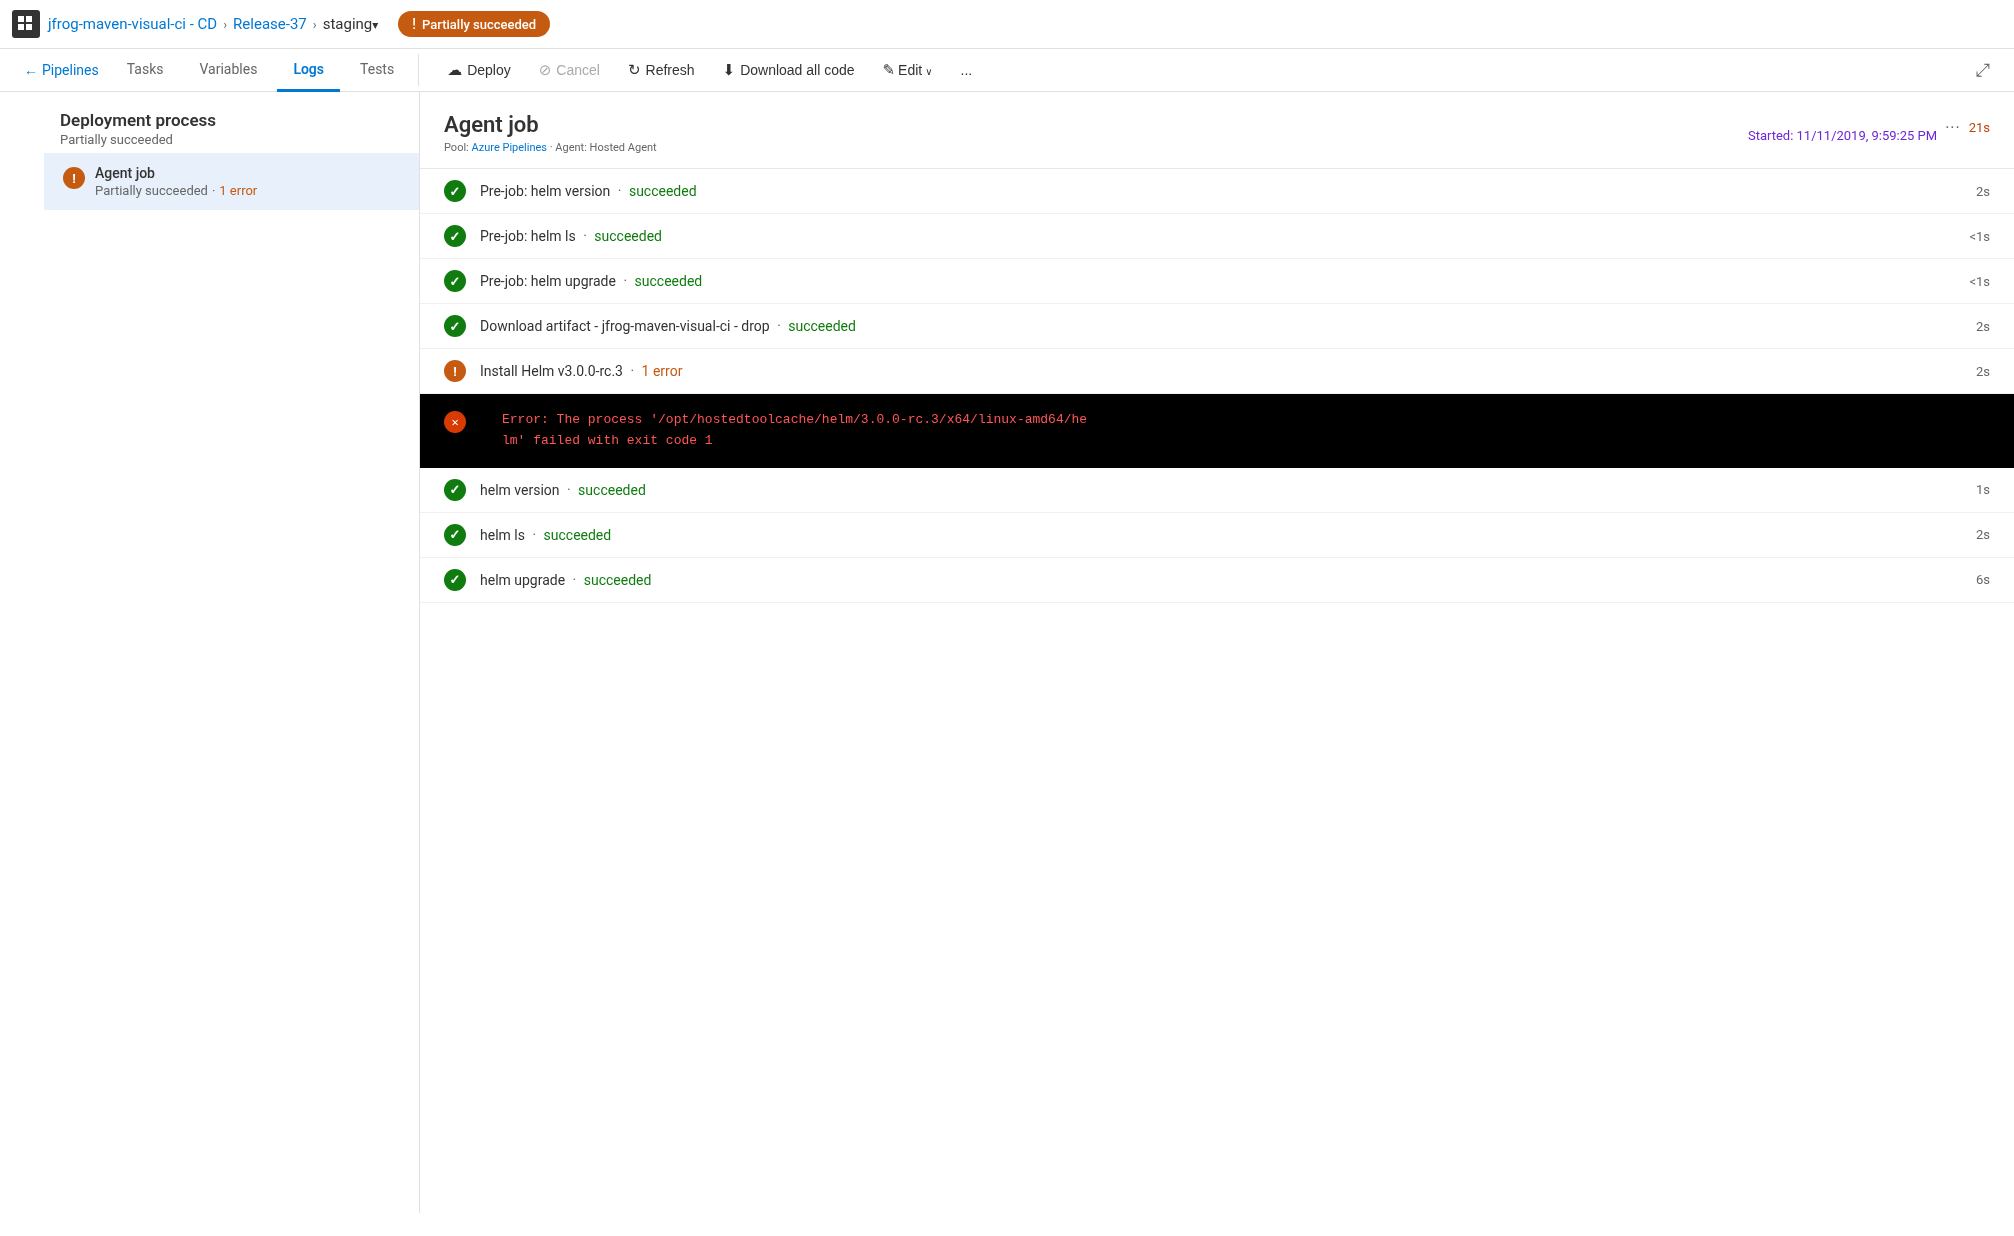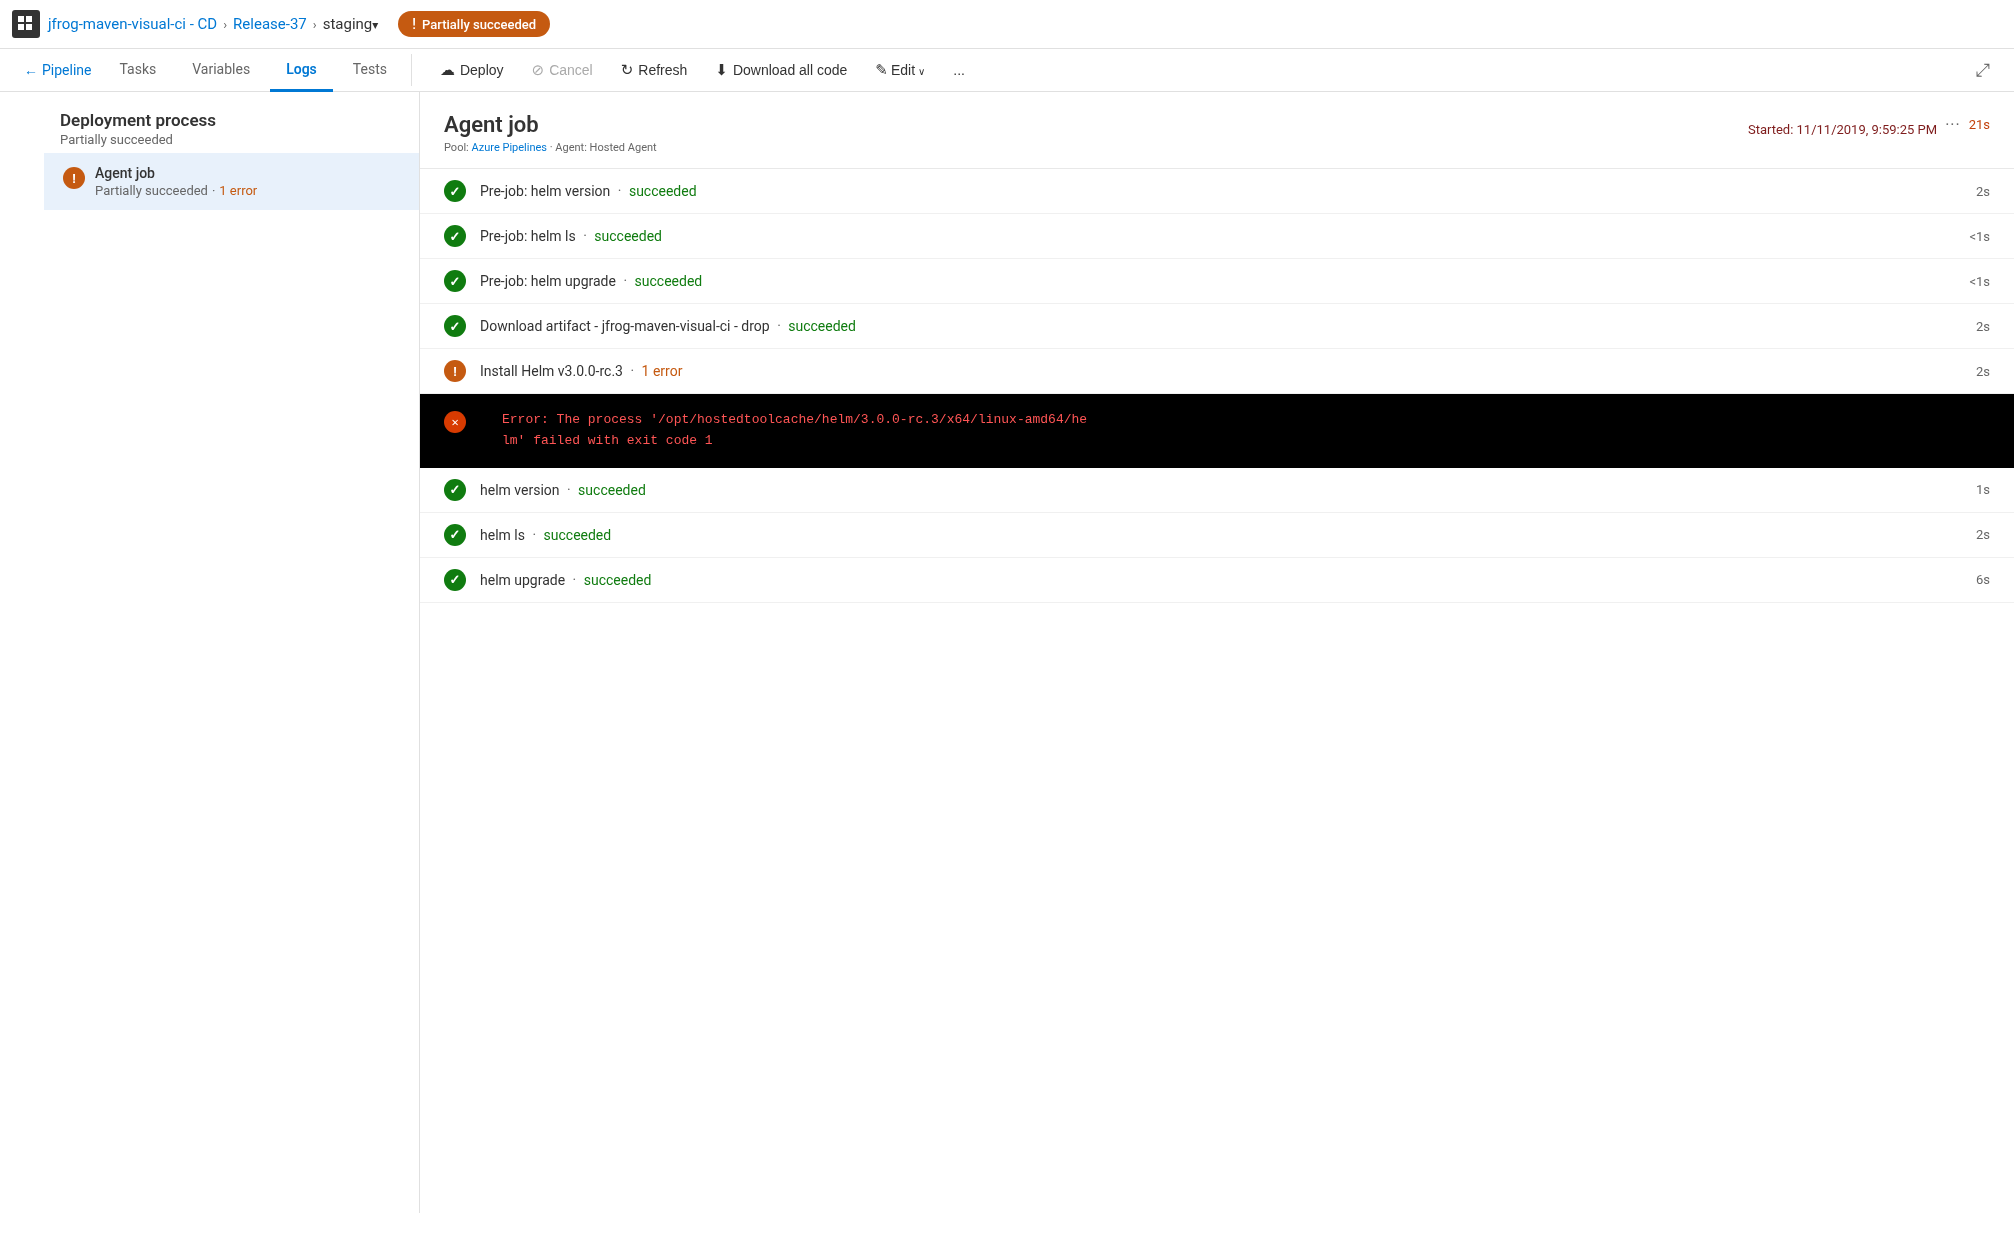--- a/index.html
+++ b/index.html
@@ -73,21 +73,21 @@
       display: flex; align-items: center; justify-content: center; flex-shrink: 0; margin-top: 2px;
       color: white; font-weight: bold; font-size: 13px;
     }
 
     
     .content { flex: 1; overflow-y: auto; background: #fff; }
 
     
     .agent-header { padding: 20px 24px 14px; border-bottom: 1px solid #e8e8e8; display: flex; justify-content: space-between; align-items: flex-start; }
     .agent-title { font-size: 22px; font-weight: 600; color: #333; }
-    .agent-started { font-size: 13px; color: #7f1d1d; margin-top: 10px; }
+    .agent-started { font-size: 13px; color: #6d28d9; margin-top: 16px; }
     .agent-pool { font-size: 11px; color: #666; margin-top: 4px; }
     .agent-pool-link { color: #0078d4; cursor: pointer; }
     .agent-header-right { display: flex; align-items: center; gap: 8px; }
     .agent-more { color: #666; cursor: pointer; letter-spacing: 1px; font-size: 16px; }
     .agent-duration { font-size: 13px; color: #c2410c; }
 
     
     .task-list { padding: 0; }
     .task-item {
       display: flex; align-items: center; padding: 11px 24px;
@@ -163,21 +163,21 @@
   <div class="status-badge">
     <span class="warning-icon">!</span>
     <span>Partially succeeded</span>
   </div>
 </div>
 
 <div class="nav-bar">
   <div class="nav-left">
     <div class="nav-back">
       <span>← </span>
-      <span>Pipeline</span>
+      <span>Pipelines</span>
     </div>
     <div class="nav-tab">
       <span>Tasks</span>
     </div>
     <div class="nav-tab">
       <span>Variables</span>
     </div>
     <div class="nav-tab active">
       <span>Logs</span>
     </div>

